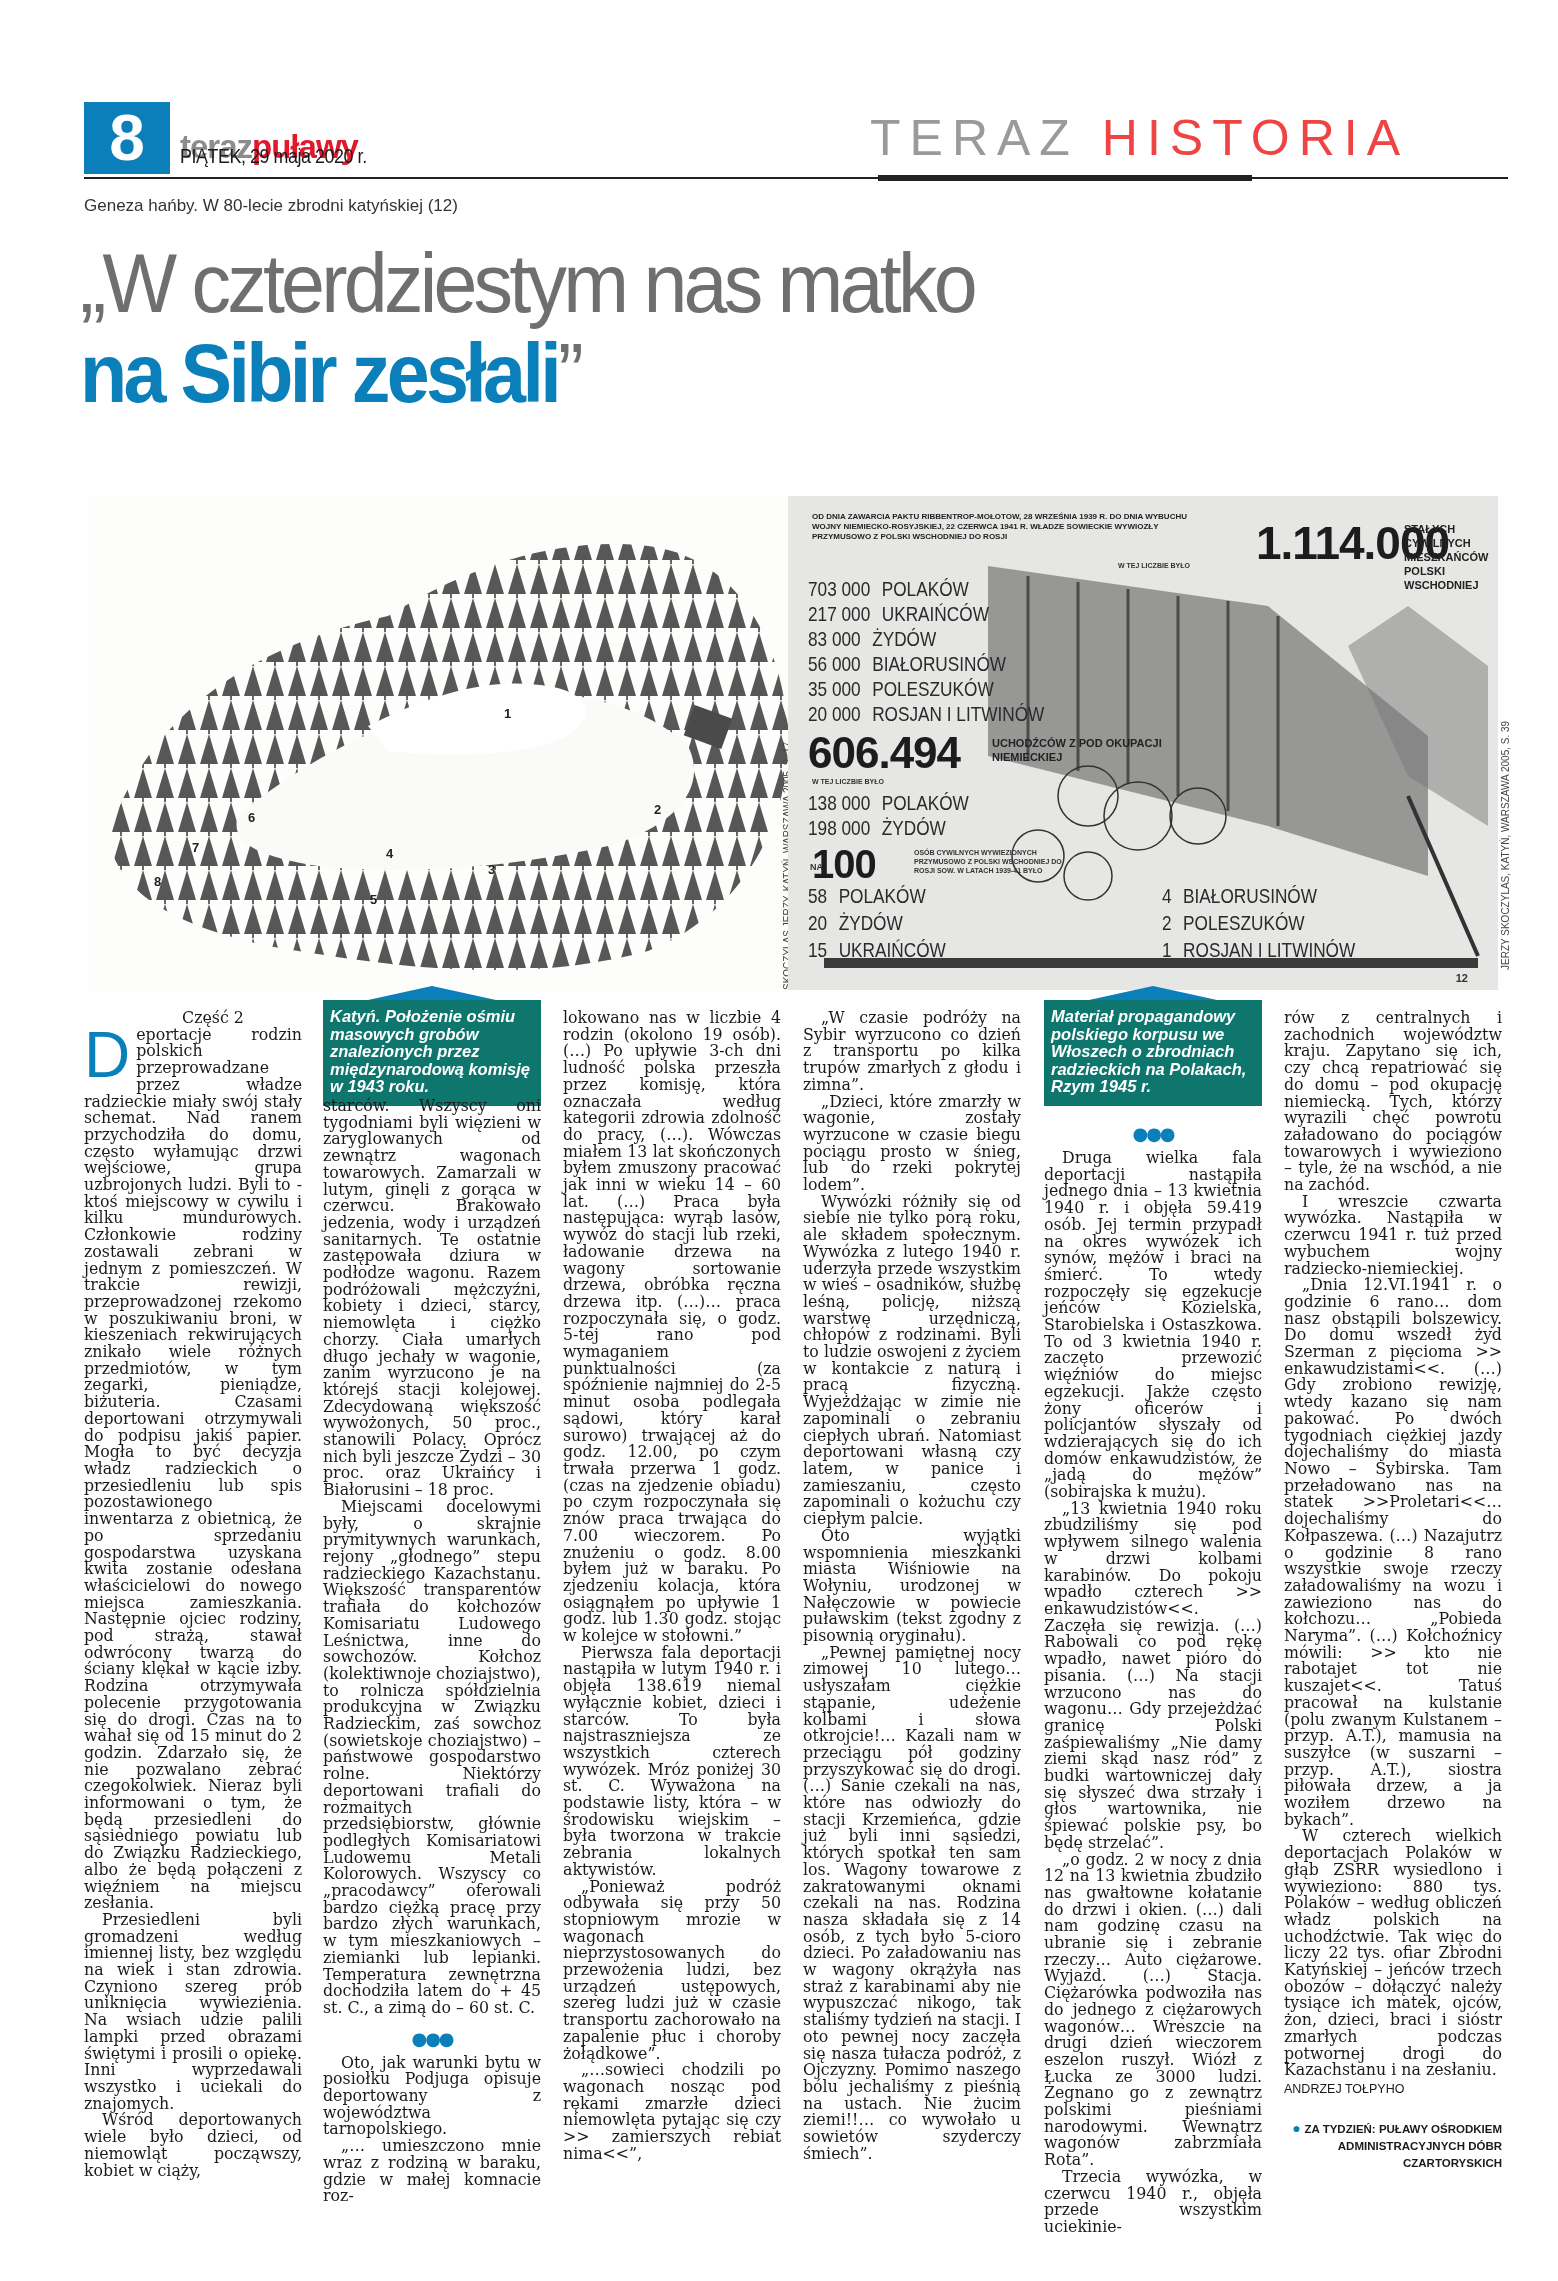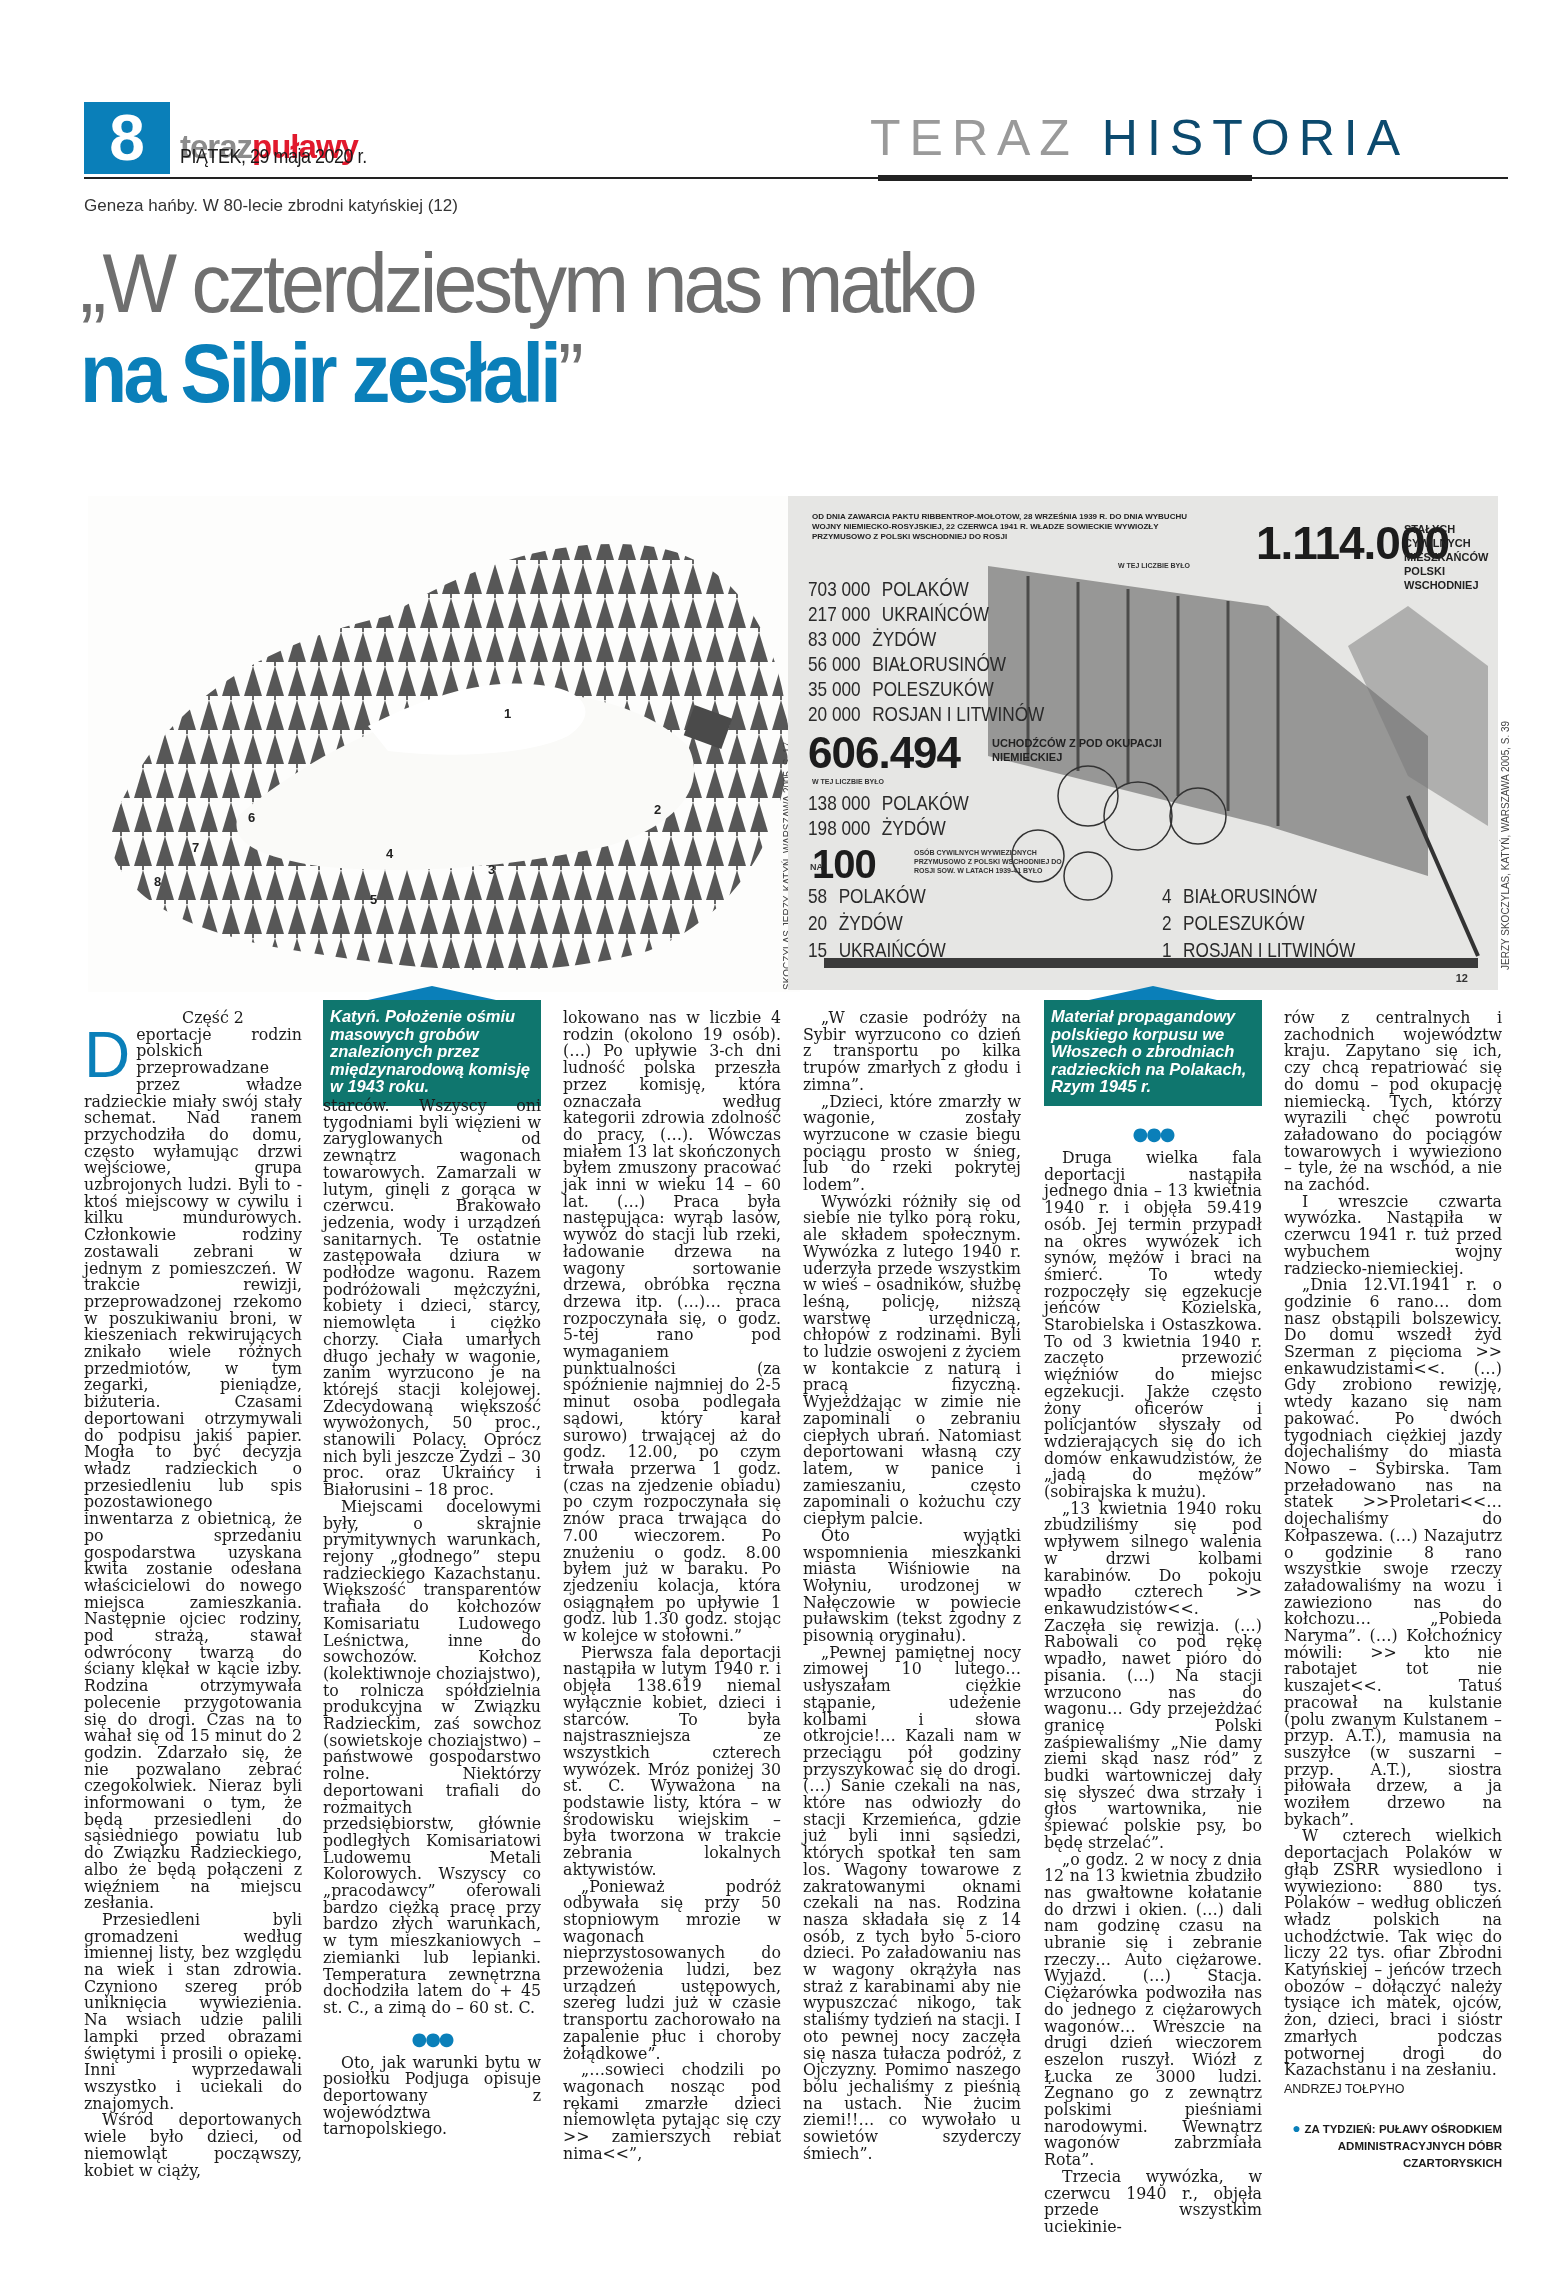--- a/index.html
+++ b/index.html
@@ -9,21 +9,21 @@
   
   .page-num { position: absolute; left: 84px; top: 102px; width: 86px; height: 72px; background: #0a7fb9; color: #fff; font-family: "Liberation Sans", sans-serif; font-weight: bold; font-size: 64px; line-height: 72px; text-align: center; }
   .brand { position: absolute; left: 180px; top: 104px; font-family: "Liberation Sans", sans-serif; font-weight: bold; font-size: 33px; letter-spacing: -1px; line-height: 34px; margin-top: 26px; }
   .brand .t1 { color: #8c8c8c; }
   .brand .t2 { color: #e1192d; }
   .issue-date { position: absolute; left: 180px; top: 144px; font-family: "Liberation Sans", sans-serif; font-size: 21px; color: #1a1a1a; letter-spacing: -0.5px; transform: scaleX(0.85); transform-origin: left; }
   .mast-rule { position: absolute; left: 84px; right: 50px; top: 177px; height: 2px; background: #222; }
   .section-bar { position: absolute; left: 878px; top: 175px; width: 374px; height: 6px; background: #222; }
   .section-title { position: absolute; left: 870px; top: 110px; font-family: "Liberation Sans", sans-serif; font-size: 50px; letter-spacing: 9px; font-weight: 300; line-height: 56px; }
   .section-title .s1 { color: #9a9a9a; }
-  .section-title .s2 { color: #0c4a6e; }
+  .section-title .s2 { color: #ef4444; }
 
   .kicker { position: absolute; left: 84px; top: 196px; font-family: "Liberation Sans", sans-serif; font-size: 17px; color: #333; }
 
   
   .headline-1 { position: absolute; left: 80px; top: 238px; font-family: "Liberation Sans", sans-serif; font-weight: normal; font-size: 84px; color: #6f6f6f; letter-spacing: -4px; line-height: 90px; white-space: nowrap; transform: scaleX(0.94); transform-origin: left; }
   .headline-2 { position: absolute; left: 80px; top: 328px; font-family: "Liberation Sans", sans-serif; font-weight: bold; font-size: 84px; color: #0a7fb9; letter-spacing: -4px; line-height: 90px; white-space: nowrap; transform: scaleX(0.92); transform-origin: left; }
   .headline-2 .q { color: #6f6f6f; font-weight: normal; }
 
   
   .img-box { position: absolute; background: #f1f1ef; overflow: hidden; }
@@ -224,20 +224,21 @@
   <p class="noindent"><span class="dropcap">D</span><span>eportacje rodzin polskich przeprowadzane przez władze radzieckie miały swój stały schemat. Nad ranem przychodziła do domu, często wyłamując drzwi wejściowe, grupa uzbrojonych ludzi. Byli to - ktoś miejscowy w cywilu i kilku mundurowych. Członkowie rodziny zostawali zebrani w jednym z pomieszczeń. W trakcie rewizji, przeprowadzonej rzekomo w poszukiwaniu broni, w kieszeniach rekwirujących znikało wiele różnych przedmiotów, w tym zegarki, pieniądze, biżuteria. Czasami deportowani otrzymywali do podpisu jakiś papier. Mogła to być decyzja władz radzieckich o przesiedleniu lub spis pozostawionego inwentarza z obietnicą, że po sprzedaniu gospodarstwa uzyskana kwita zostanie odesłana właścicielowi do nowego miejsca zamieszkania. Następnie ojciec rodziny, pod strażą, stawał odwrócony twarzą do ściany klękał w kącie izby. Rodzina otrzymywała polecenie przygotowania się do drogi. Czas na to wahał się od 15 minut do 2 godzin. Zdarzało się, że nie pozwalano zebrać czegokolwiek. Nieraz byli informowani o tym, że będą przesiedleni do sąsiedniego powiatu lub do Związku Radzieckiego, albo że będą połączeni z więźniem na miejscu zesłania.</span></p>
   <p>Przesiedleni byli gromadzeni według imiennej listy, bez względu na wiek i stan zdrowia. Czyniono szereg prób uniknięcia wywiezienia. Na wsiach udzie palili lampki przed obrazami świętymi i prosili o opiekę. Inni wyprzedawali wszystko i uciekali do znajomych.</p>
   <p>Wśród deportowanych wiele było dzieci, od niemowląt począwszy, kobiet w ciąży,</p>
 </div>
 
 <div class="col c2">
   <p class="noindent">starców. Wszyscy oni tygodniami byli więzieni w zaryglowanych od zewnątrz wagonach towarowych. Zamarzali w lutym, ginęli z gorąca w czerwcu. Brakowało jedzenia, wody i urządzeń sanitarnych. Te ostatnie zastępowała dziura w podłodze wagonu. Razem podróżowali mężczyźni, kobiety i dzieci, starcy, niemowlęta i ciężko chorzy. Ciała umarłych długo jechały w wagonie, zanim wyrzucono je na którejś stacji kolejowej. Zdecydowaną większość wywożonych, 50 proc., stanowili Polacy. Oprócz nich byli jeszcze Żydzi – 30 proc. oraz Ukraińcy i Białorusini – 18 proc.</p>
   <p>Miejscami docelowymi były, o skrajnie prymitywnych warunkach, rejony „głodnego” stepu radzieckiego Kazachstanu. Większość transparentów trafiała do kołchozów Komisariatu Ludowego Leśnictwa, inne do sowchozów. Kołchoz (kolektiwnoje choziajstwo), to rolnicza spółdzielnia produkcyjna w Związku Radzieckim, zaś sowchoz (sowietskoje choziajstwo) – państwowe gospodarstwo rolne. Niektórzy deportowani trafiali do rozmaitych przedsiębiorstw, głównie podległych Komisariatowi Ludowemu Metali Kolorowych. Wszyscy co „pracodawcy” oferowali bardzo ciężką pracę przy bardzo złych warunkach, w tym mieszkaniowych – ziemianki lub lepianki. Temperatura zewnętrzna dochodziła latem do + 45 st. C., a zimą do – 60 st. C.</p>
   <p class="sep">●●●</p>
   <p>Oto, jak warunki bytu w posiołku Podjuga opisuje deportowany z województwa tarnopolskiego.</p>
+  <p>„… umieszczono mnie wraz z rodziną w baraku, gdzie w małej komnacie roz-</p>
 </div>
 
 <div class="col c3">
   <p class="noindent">lokowano nas w liczbie 4 rodzin (okolono 19 osób). (…) Po upływie 3-ch dni ludność polska przeszła przez komisję, która oznaczała według kategorii zdrowia zdolność do pracy, (…). Wówczas miałem 13 lat skończonych byłem zmuszony pracować jak inni w wieku 14 – 60 lat. (…) Praca była następująca: wyrąb lasów, wywóz do stacji lub rzeki, ładowanie drzewa na wagony sortowanie drzewa, obróbka ręczna drzewa itp. (…)… praca rozpoczynała się, o godz. 5-tej rano pod wymaganiem punktualności (za spóźnienie najmniej do 2-5 minut osoba podlegała sądowi, który karał surowo) trwającej aż do godz. 12.00, po czym trwała przerwa 1 godz. (czas na zjedzenie obiadu) po czym rozpoczynała się znów praca trwająca do 7.00 wieczorem. Po znużeniu o godz. 8.00 byłem już w baraku. Po zjedzeniu kolacja, która osiągnąłem po upływie 1 godz. lub 1.30 godz. stojąc w kolejce w stołowni.”</p>
   <p>Pierwsza fala deportacji nastąpiła w lutym 1940 r. i objęła 138.619 niemal wyłącznie kobiet, dzieci i starców. To była najstraszniejsza ze wszystkich czterech wywózek. Mróz poniżej 30 st. C. Wyważona na podstawie listy, która – w środowisku wiejskim – była tworzona w trakcie zebrania lokalnych aktywistów.</p>
   <p>„Ponieważ podróż odbywała się przy 50 stopniowym mrozie w wagonach nieprzystosowanych do przewożenia ludzi, bez urządzeń ustępowych, szereg ludzi już w czasie transportu zachorowało na zapalenie płuc i choroby żołądkowe”.</p>
   <p>„…sowieci chodzili po wagonach nosząc pod rękami zmarzłe dzieci niemowlęta pytając się czy &gt;&gt; zamierszych rebiat nima&lt;&lt;”,</p>
 </div>
 
 <div class="col c4">

